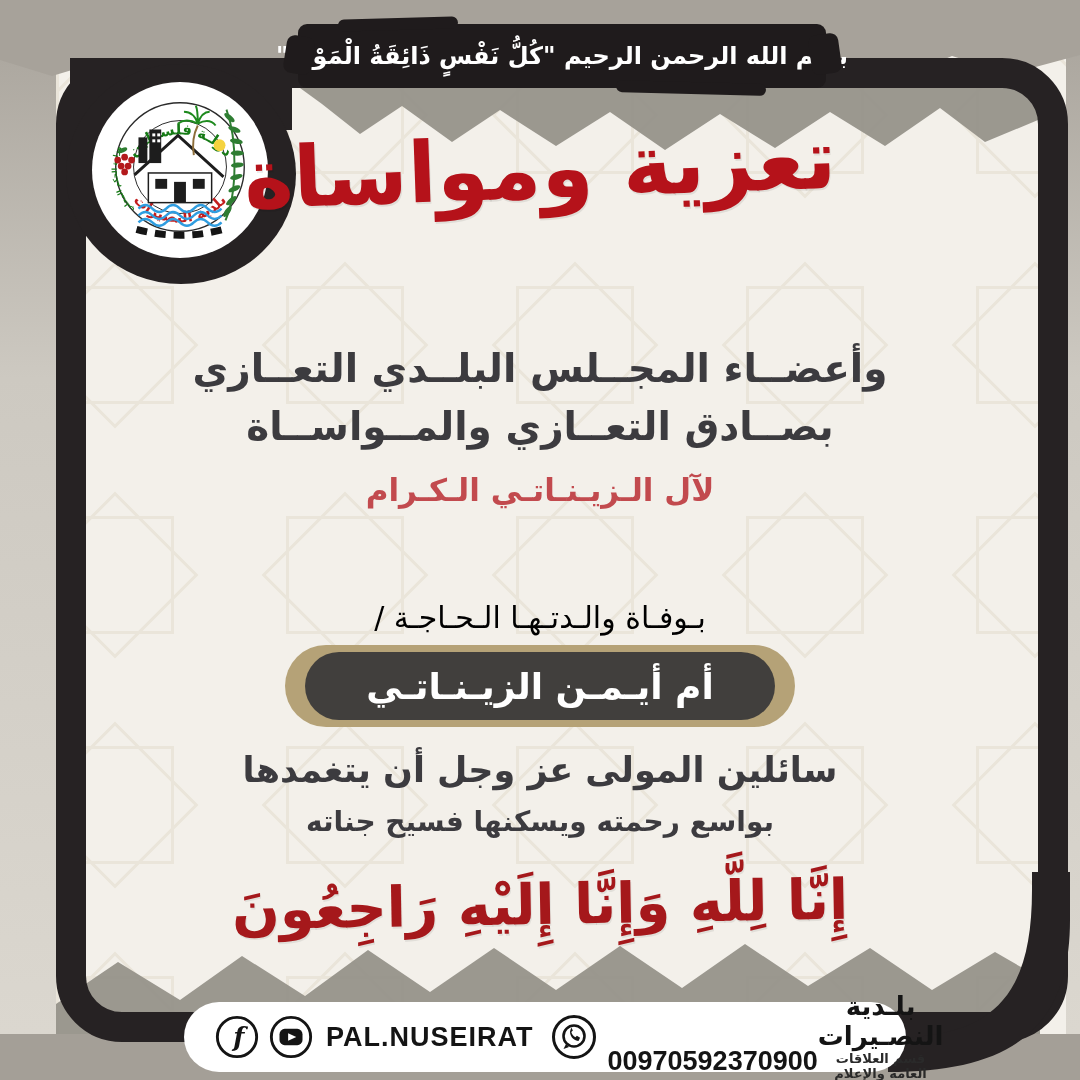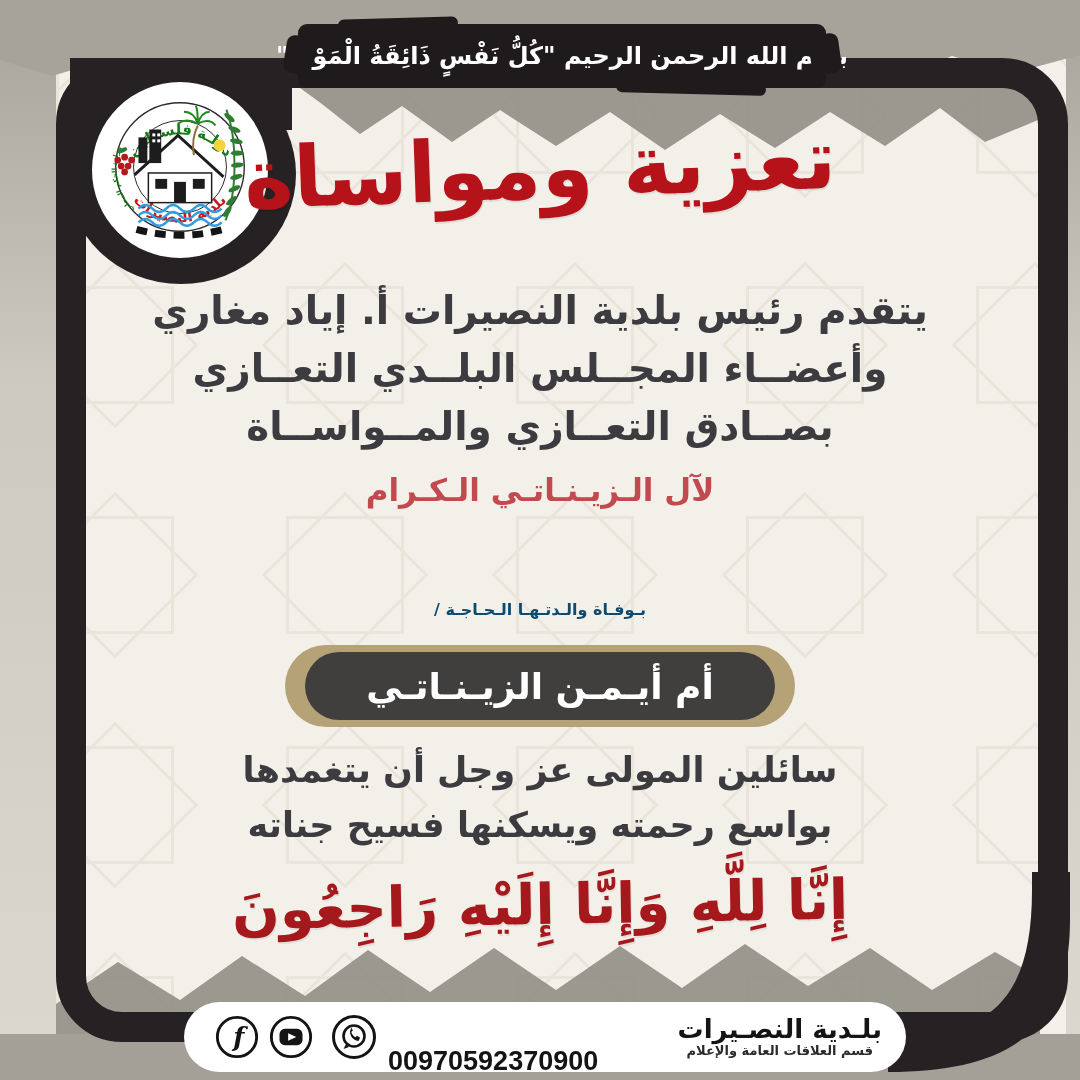--- a/index.html
+++ b/index.html
@@ -50,35 +50,35 @@
   .title-callig{
     top:120px; font-size:84px; font-weight:bold; color:#b5121a;
     transform:rotate(-2deg); text-shadow:1px 2px 0 rgba(0,0,0,0.08);
   }
   .l1{ top:288px; font-size:39px; font-weight:bold; }
   .l2{ top:346px; font-size:39px; font-weight:bold; }
   .l3{ top:404px; font-size:39px; font-weight:bold; }
   .family{ top:472px; font-size:31px; font-weight:bold; color:#c24a4e; }
   .colleague{ top:534px; font-size:30px; font-weight:bold; color:#a8782e; }
   .colleague .job{ font-size:21px; color:#c23a3e; font-weight:bold; }
-  .death{ top:600px; font-size:16px; font-weight:bold; color:#0c4a6e; }
+  .death{ top:600px; font-size:30px; font-weight:normal; color:#000000; }
 
   .name-pill-outer{
     left:285px; top:645px; width:510px; height:82px;
     background:#b5a277; border-radius:41px; z-index:6;
   }
   .name-pill-inner{
     position:absolute; left:20px; right:20px; top:7px; bottom:7px;
     background:#413f3d; border-radius:34px;
     display:flex; align-items:center; justify-content:center;
   }
   .name-pill-inner span{ color:#fff; font-size:36px; font-weight:bold; direction:rtl; }
 
   .p1{ top:750px; font-size:35px; font-weight:bold; }
-  .p2{ top:805px; font-size:35px; font-weight:bold; }
+  .p2{ top:805px; font-size:28px; font-weight:bold; }
   .istirjaa{
     top:872px; font-size:56px; font-weight:bold; color:#a5181b;
     transform:rotate(-1deg); text-shadow:1px 2px 0 rgba(0,0,0,0.07);
   }
 
   
   .footer-pill{
     left:184px; top:1002px; width:722px; height:70px; background:#ffffff;
     border-radius:35px; z-index:7;
     display:flex; align-items:center; padding:0 24px 0 22px;
@@ -192,21 +192,20 @@
     </svg>
   </div>
 
   <div class="abs banner">
     <div class="chip1"></div>
     <div class="chip2"></div>
     <span class="banner-text">بسم الله الرحمن الرحيم "كُلُّ نَفْسٍ ذَائِقَةُ الْمَوْتِ"</span>
   </div>
 
   <div class="abs t title-callig">تعزية ومواساة</div>
-  <div class="abs t l1">يتقدم رئيس بلدية النصيرات أ. إياد مغاري</div>
   <div class="abs t l2">وأعضــاء المجــلس البلــدي التعــازي</div>
   <div class="abs t family">لآل الـزيـنـاتـي الـكـرام</div>
   <div class="abs t l3">بصــادق التعــازي والمــواســاة</div>
   <div class="abs t death">بـوفـاة والـدتـهـا الـحـاجـة /</div>
 
   <div class="abs t p1">سائلين المولى عز وجل أن يتغمدها</div>
 
   <div class="abs name-pill-outer">
     <div class="name-pill-inner">
       <span>أم أيـمـن الزيـنـاتـي</span>
@@ -218,20 +217,21 @@
   <div class="abs footer-pill">
     <svg class="ficon" width="46" height="46" viewBox="0 0 48 48">
       <circle cx="24" cy="24" r="20.5" fill="none" stroke="#141414" stroke-width="3"></circle>
       <text x="26" y="33" font-size="27" font-weight="bold" font-style="italic" font-family="DejaVu Serif, serif" text-anchor="middle" fill="#141414">f</text>
     </svg>
     <svg class="ficon" width="46" height="46" viewBox="0 0 48 48">
       <circle cx="24" cy="24" r="20.5" fill="none" stroke="#141414" stroke-width="3"></circle>
       <rect x="12" y="15.5" width="24" height="17" rx="5.5" fill="#141414"></rect>
       <polygon points="21,20 29.5,24 21,28" fill="#ffffff"></polygon>
     </svg>
+    <span class="handle">PAL.NUSEIRAT</span>
     <svg class="ficon" width="48" height="48" viewBox="0 0 48 48" style="margin-left:16px;">
       <circle cx="24" cy="24" r="20.5" fill="none" stroke="#141414" stroke-width="3"></circle>
       <circle cx="24" cy="23" r="10.5" fill="none" stroke="#141414" stroke-width="2.6"></circle>
       <path d="M 16 31 L 13.5 36 L 19 34 Z" fill="#141414"></path>
       <path d="M 20 18.5 c 0 6 5 9.5 8.5 9.5 l 1.6 -3.2 -3.2 -2.1 -1.5 1.5 c -2.1 -1.1 -3.6 -3 -4.1 -5.2 l 1.6 -1.5 -1.6 -3 z" fill="#141414"></path>
     </svg>
     <span class="phone">00970592370900</span>
     <span class="sp"></span>
     <div class="muni">
       <div class="mn">بلـدية النصـيرات</div>

